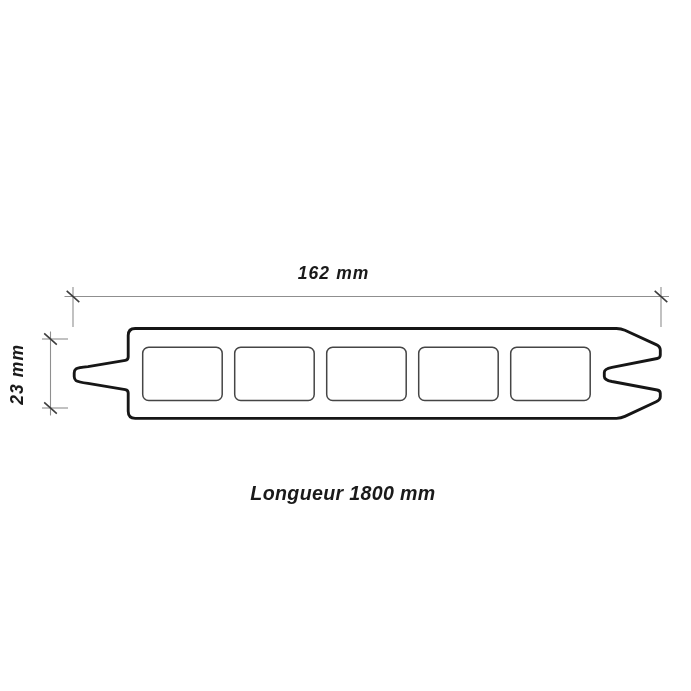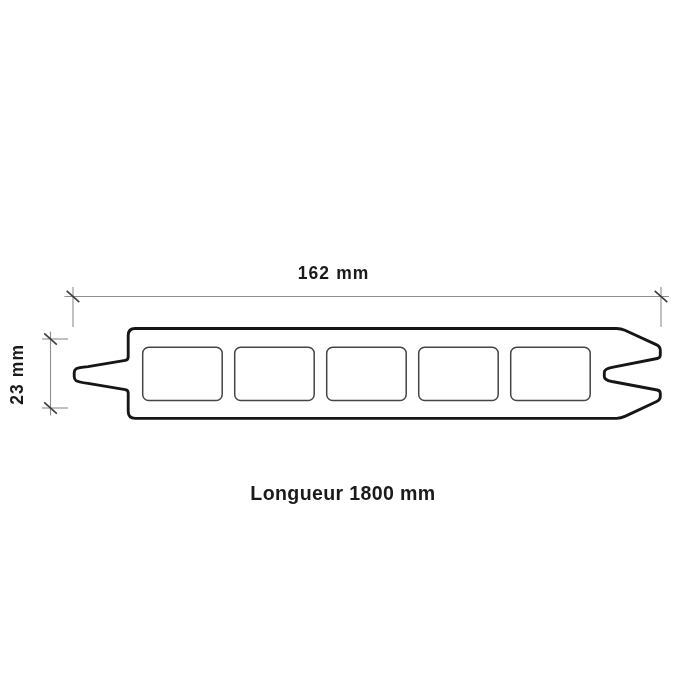--- a/index.html
+++ b/index.html
@@ -1,16 +1,16 @@
 <!DOCTYPE html>
 <html><head>
 <meta charset="utf-8">
 <style>
   html,body{margin:0;padding:0;background:#ffffff;}
-  .page{width:691px;height:550px;position:relative;background:#ffffff;overflow:hidden;}
+  .page{width:691px;height:550px;position:relative;background:#ffffff;overflow:hidden;font-style:italic;}
   svg{position:absolute;left:0;top:0;}
   text{font-family:"Liberation Sans",sans-serif;font-weight:bold;fill:#1a1a1a;}
 </style>
 </head>
 <body>
 <div class="page">
 <svg width="691" height="691" viewBox="0 0 691 691">
 
   <path d="M 135.2 328.5
            L 616.5 328.5

